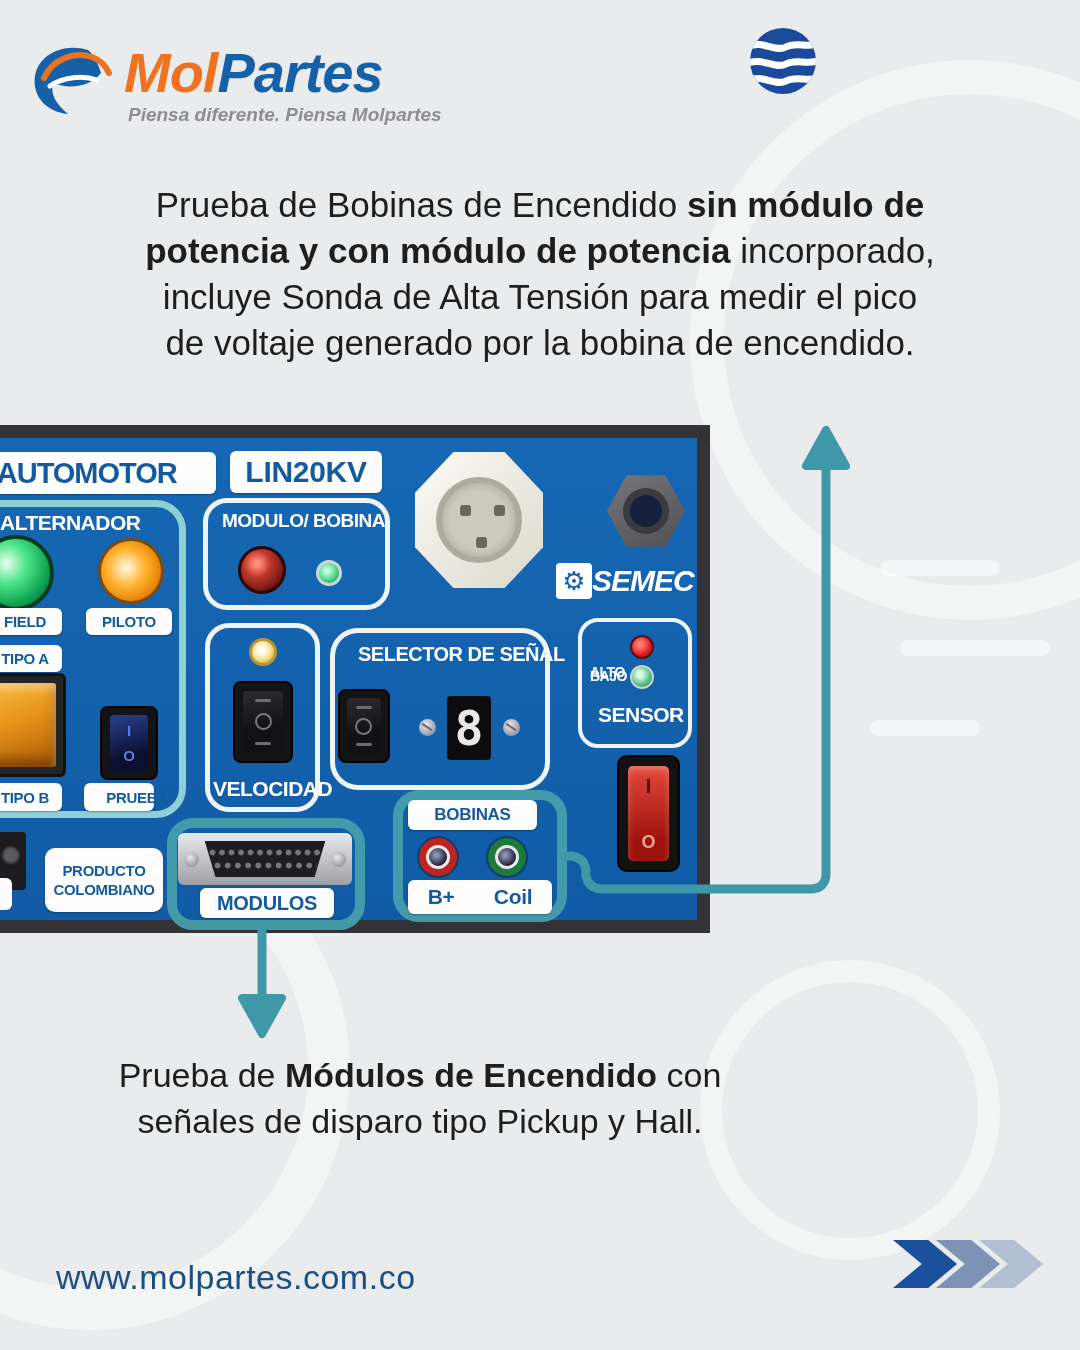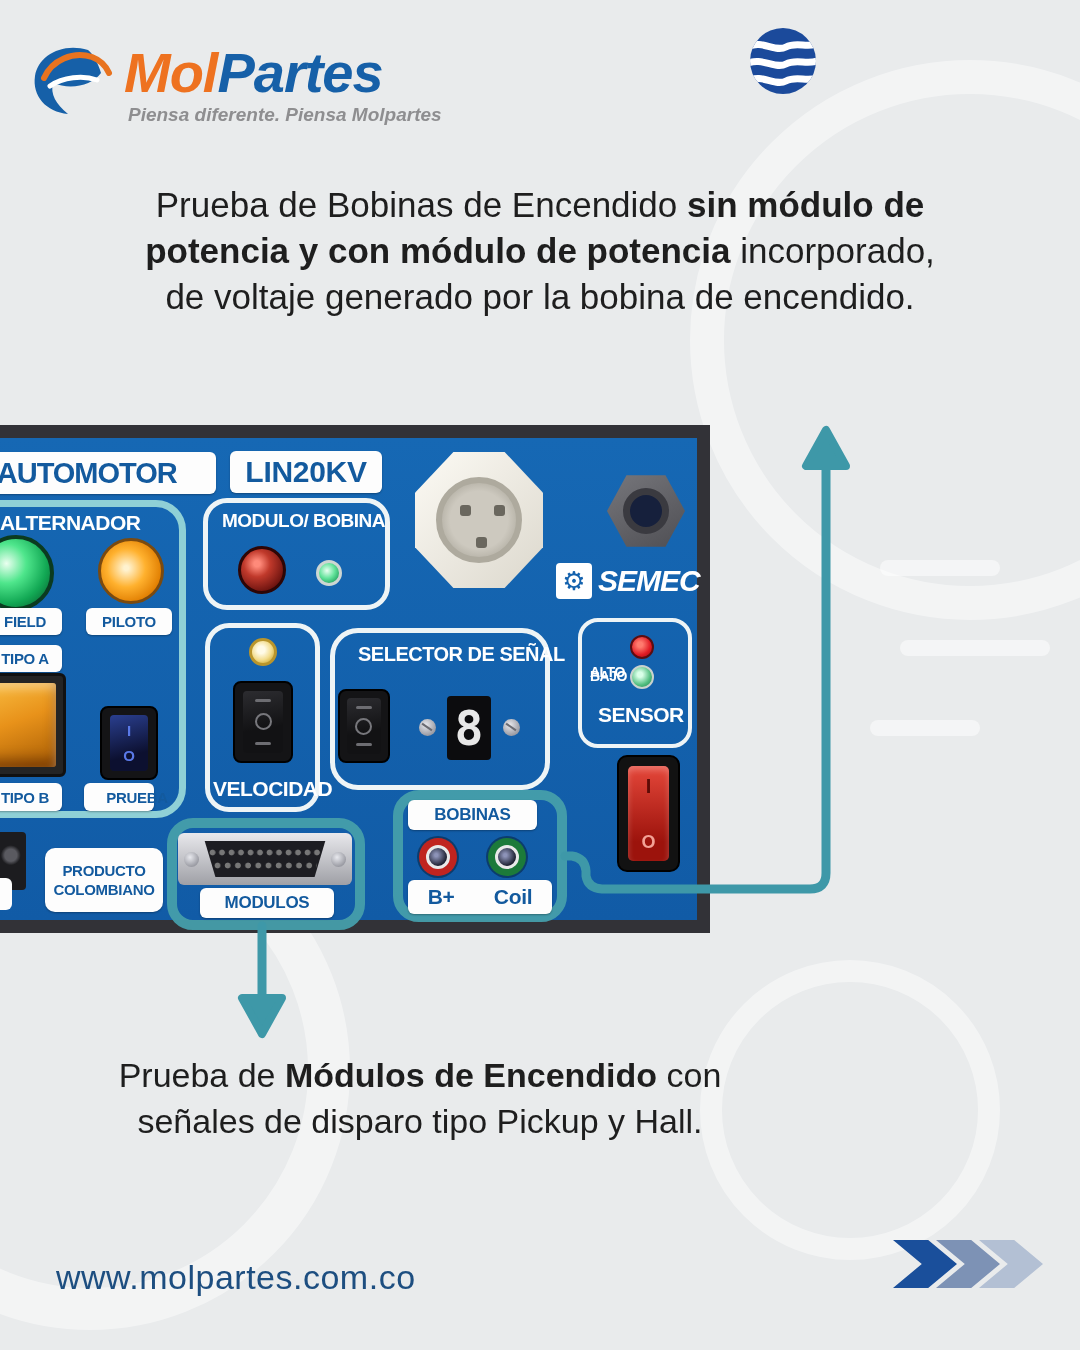--- a/index.html
+++ b/index.html
@@ -88,21 +88,21 @@
        background:radial-gradient(circle,#cdc9bf 55%,#b7b3a8 75%,#cfccc2);}
   .oct-pin{position:absolute;width:11px;height:11px;border-radius:3px;background:#6a675e;}
   .hex{position:absolute;left:607px;top:48px;width:78px;height:76px;
        clip-path:polygon(25% 3%,75% 3%,100% 50%,75% 97%,25% 97%,0 50%);
        background:linear-gradient(150deg,#77777c,#4e4e53);display:flex;align-items:center;justify-content:center;}
   .hex-ring{width:46px;height:46px;border-radius:50%;border:7px solid #3a3a40;background:#16203c;}
 
   .semec{position:absolute;left:556px;top:138px;display:flex;align-items:center;}
   .semec-icon{width:36px;height:36px;background:#fff;border-radius:4px;display:flex;align-items:center;
        justify-content:center;font-size:26px;color:#1462ae;}
-  .semec-text{margin-left:6px;color:#fff;font-weight:800;font-style:italic;font-size:30px;letter-spacing:-1px;}
+  .semec-text{color:#fff;font-weight:800;font-style:italic;font-size:30px;letter-spacing:-1px;}
 
   .alt-box{position:absolute;left:-40px;top:75px;width:226px;height:318px;border:7px solid #8fd0d6;border-radius:30px;}
 
   
   .teal-box{position:absolute;border:10px solid rgba(70,158,170,.95);border-radius:26px;}
   .db-plate{position:absolute;left:178px;top:408px;width:174px;height:52px;border-radius:6px;
        background:linear-gradient(180deg,#e8e8ec,#9fa0a6);display:flex;align-items:center;justify-content:center;}
   .db-screw,.screw{border-radius:50%;background:radial-gradient(circle at 40% 35%,#e8e9ee,#9b9ca4 70%);
        position:absolute;}
   .db-screw{width:15px;height:15px;}
@@ -174,20 +174,21 @@
         <path d="M0 21 C 14 13 27 27 38 21 C49 15 60 23 72 17"></path>
         <path d="M-2 38 C 14 30 27 44 38 38 C49 32 60 40 72 34"></path>
         <path d="M0 55 C 14 47 27 61 38 55 C49 49 60 57 72 51"></path>
       </g>
     </svg>
   </div>
 
   <div class="intro">
     <div><span>Prueba de Bobinas de Encendido </span><span class="b">sin módulo de</span></div>
     <div><span class="b">potencia y con módulo de potencia</span><span> incorporado,</span></div>
+    <div>incluye Sonda de Alta Tensión para medir el pico</div>
     <div>de voltaje generado por la bobina de encendido.</div>
   </div>
 
   <div class="panel">
     <div class="panel-face"></div>
 
     <div class="p-label" style="left:-70px;top:27px;width:286px;height:42px;font-size:29px;letter-spacing:-1px;">O AUTOMOTOR</div>
     <div class="p-label" style="left:230px;top:26px;width:152px;height:42px;font-size:30px;">LIN20KV</div>
 
     <div class="oct">
@@ -285,21 +286,21 @@
 
     <div class="teal-box" style="left:167px;top:393px;width:198px;height:112px;"></div>
     <div class="db-plate">
       <div class="db-screw" style="left:6px;top:19px;"></div>
       <div class="db-inner">
         <div class="db-row db-r1"></div>
         <div class="db-row db-r2"></div>
       </div>
       <div class="db-screw" style="right:6px;top:19px;"></div>
     </div>
-    <div class="p-label" style="left:200px;top:463px;width:134px;height:30px;font-size:17px;">MODULOS</div>
+    <div class="p-label" style="left:200px;top:463px;width:134px;height:30px;font-size:20px;">MODULOS</div>
 
     <div class="black-conn"></div>
     <div class="sliver"></div>
     <div class="p-label" style="left:45px;top:423px;width:118px;height:64px;border-radius:10px;font-size:15px;line-height:19px;flex-direction:column;">
       <span>PRODUCTO</span>
       <span>COLOMBIANO</span>
     </div>
   </div>
 
   <svg class="annotations">

